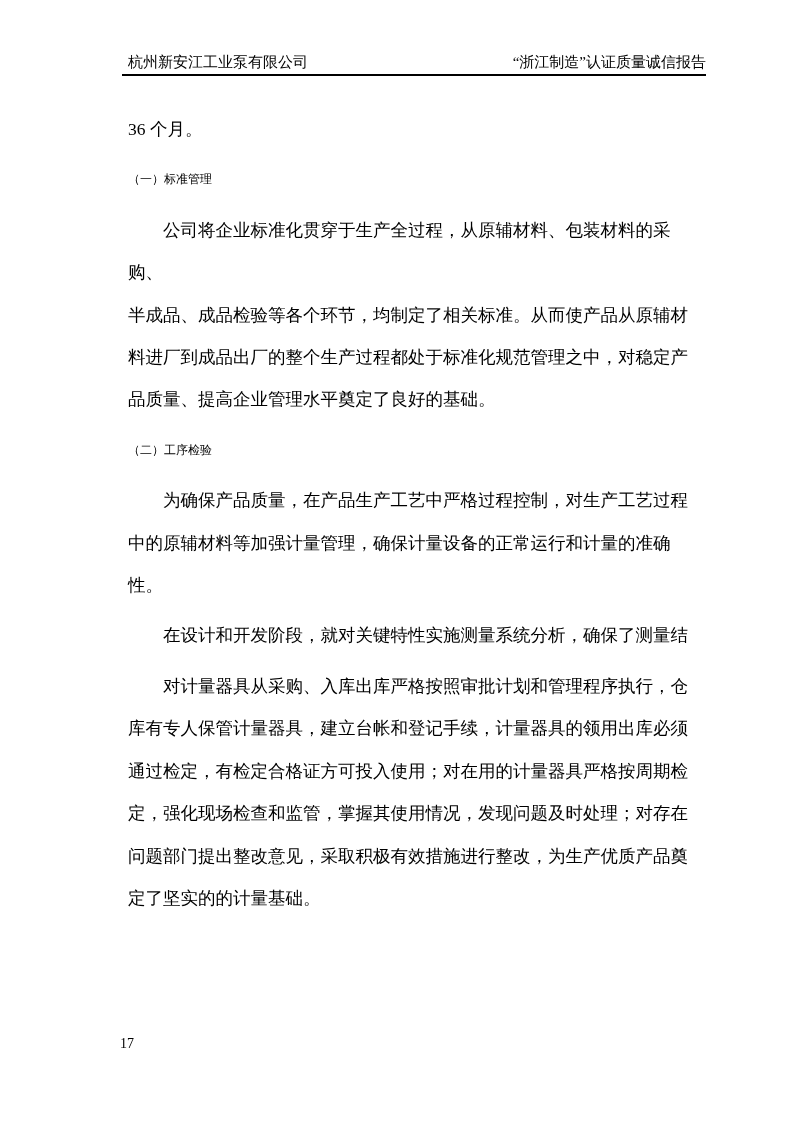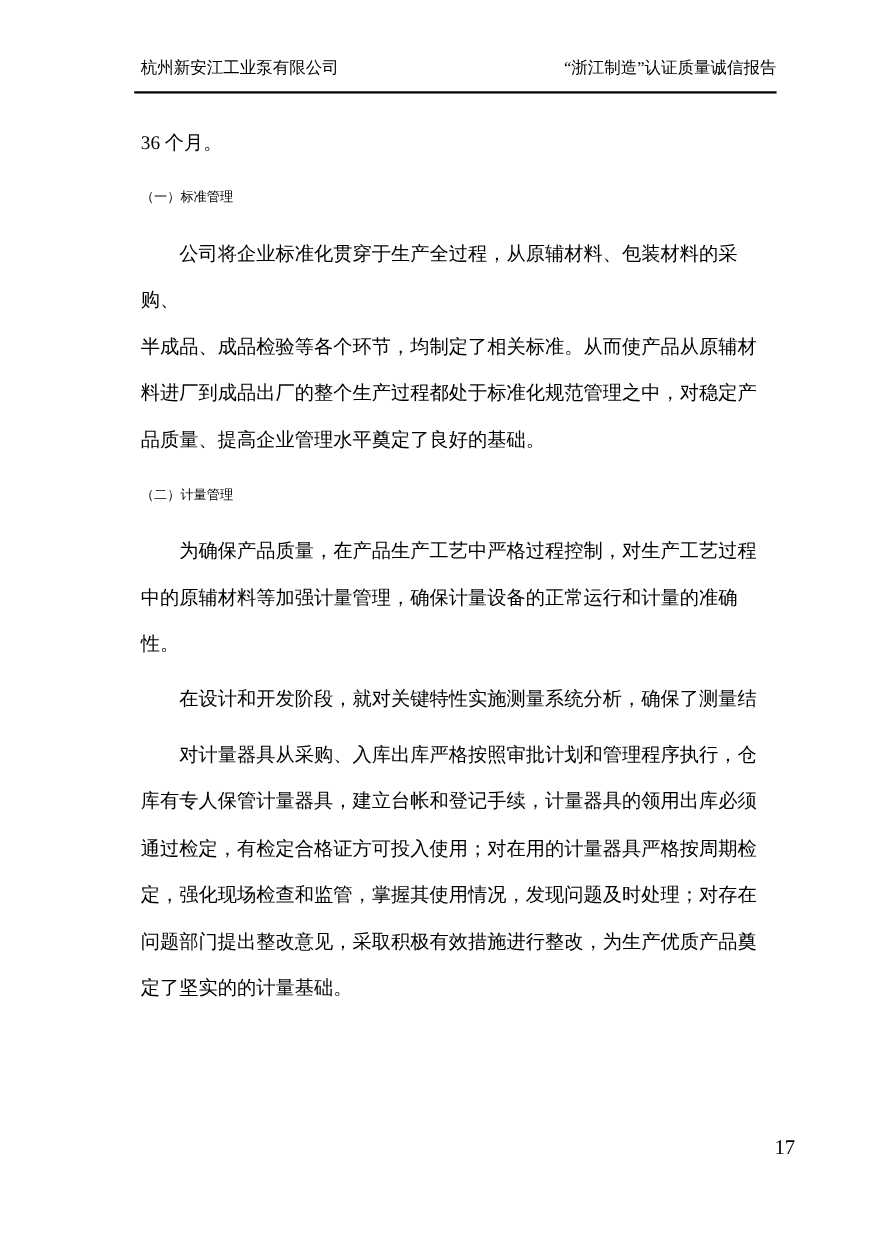--- a/index.html
+++ b/index.html
@@ -22,21 +22,21 @@
   }
   .page-header {
     position: absolute;
     top: 54px;
     left: 122px;
     width: 584px;
     display: flex;
     justify-content: space-between;
     align-items: flex-end;
     border-bottom: 2px solid #000000;
-    padding-bottom: 12px;
+    padding-bottom: 3px;
     font-size: 15px;
     line-height: 17px;
   }
   .page-header .company {
     padding-left: 6px;
     font-weight: normal;
   }
   .page-header .report-title {
     font-weight: normal;
   }
@@ -63,24 +63,24 @@
   .doc-body h3 {
     font-size: 12px;
     font-weight: normal;
   }
   .doc-body p.indent {
     text-indent: 35px;
   }
   .page-footer {
     position: absolute;
     top: 1036px;
-    left: 137px;
+    left: 120px;
     width: 586px;
-    text-align: right;
-    font-size: 19px;
+    text-align: left;
+    font-size: 14px;
     line-height: 16px;
   }
 </style>
 </head>
 <body>
 
 <div class="page">
 
   <div class="page-header">
     <span class="company">杭州新安江工业泵有限公司</span>
@@ -91,21 +91,21 @@
     <p>36 个月。</p>
 
 
     <h3>（一）标准管理</h3>
 
     <p class="indent">公司将企业标准化贯穿于生产全过程，从原辅材料、包装材料的采购、
 半成品、成品检验等各个环节，均制定了相关标准。从而使产品从原辅材
 料进厂到成品出厂的整个生产过程都处于标准化规范管理之中，对稳定产
 品质量、提高企业管理水平奠定了良好的基础。</p>
 
-    <h3>（二）计量管理</h3>
+    <h3>（二）工序检验</h3>
 
 
     <p class="indent">为确保产品质量，在产品生产工艺中严格过程控制，对生产工艺过程
 中的原辅材料等加强计量管理，确保计量设备的正常运行和计量的准确性。</p>
 
     <p class="indent">在设计和开发阶段，就对关键特性实施测量系统分析，确保了测量结</p>
 
     <p class="indent">对计量器具从采购、入库出库严格按照审批计划和管理程序执行，仓
 库有专人保管计量器具，建立台帐和登记手续，计量器具的领用出库必须
 通过检定，有检定合格证方可投入使用；对在用的计量器具严格按周期检

